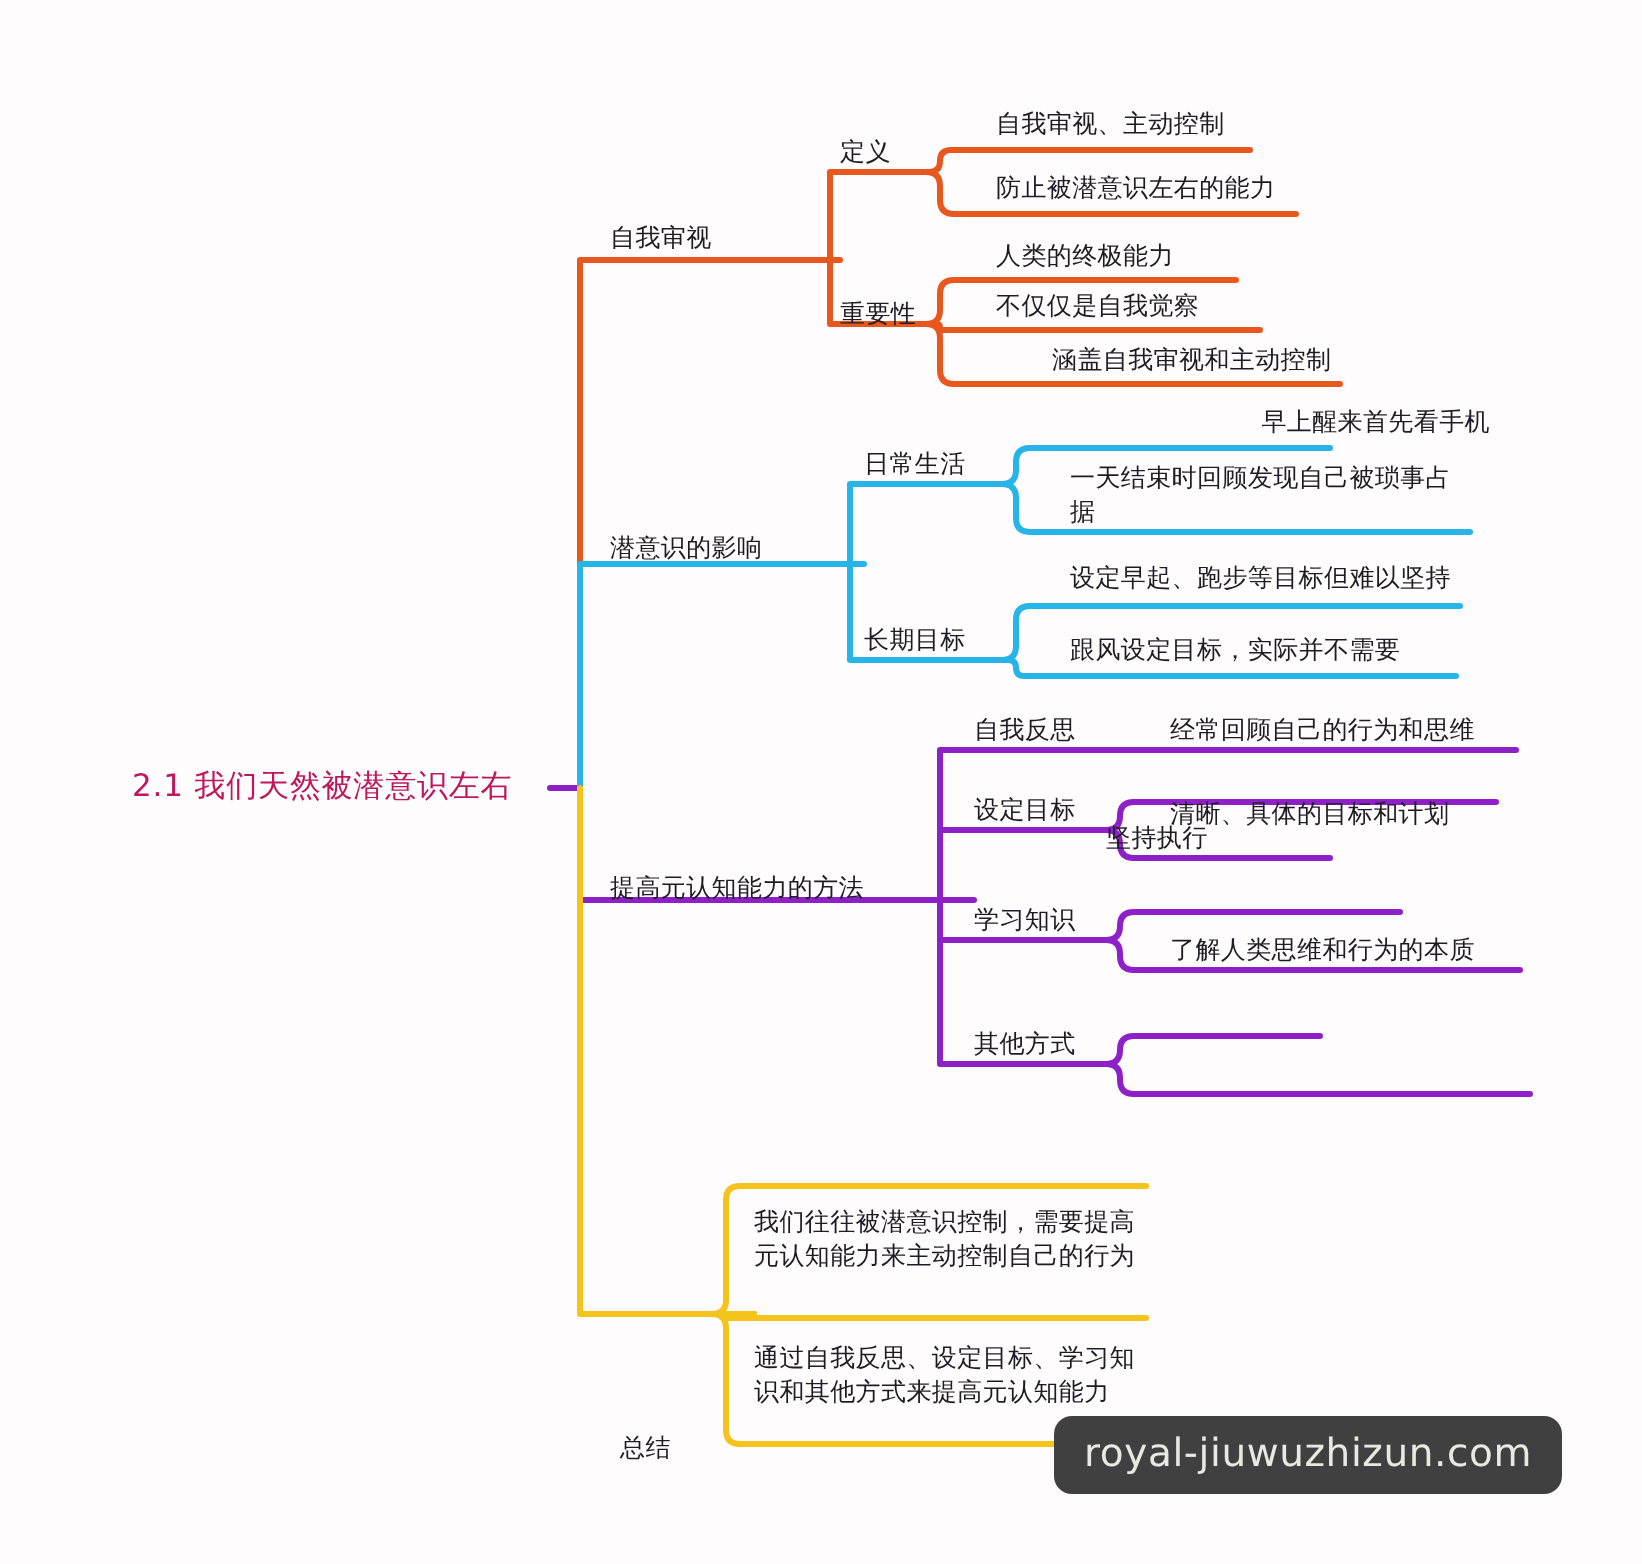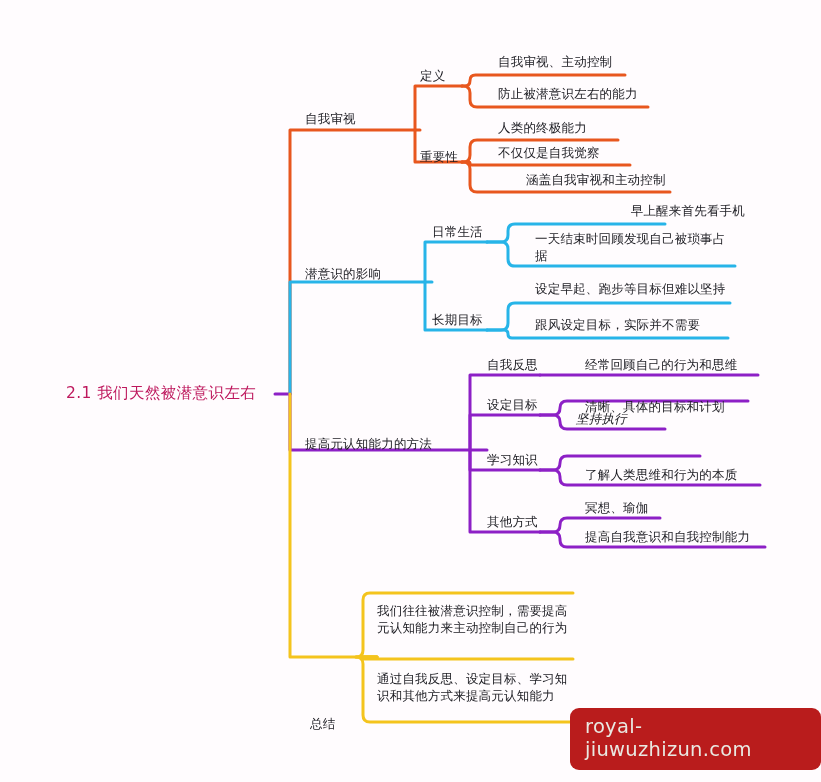--- a/index.html
+++ b/index.html
@@ -32,28 +32,27 @@
   .root {
     font-size: 15.5px;
     color: #be185d;
     letter-spacing: 0.4px;
   }
   .lvl1 { font-size: 12.5px; }
   .lvl2 { font-size: 12.5px; }
   .leaf { font-size: 12.5px; }
   .watermark {
     position: absolute;
-    background: #b91c1c;
+    background: #404040;
     color: #e9e9e2;
     border-radius: 9px;
     font-size: 19.5px;
     letter-spacing: 0.3px;
     padding: 7px 15px 9px 15px;
     font-family: "DejaVu Sans", "Liberation Sans", sans-serif;
-    margin-left: 43px;
   }
 </style>
 </head>
 <body>
 
 <div id="mindmap">
 
   <svg id="edges" viewBox="0 0 821 782">
       <path d="M 275 394 L 290 394" stroke="#8d20c6" stroke-width="3" fill="none" stroke-linecap="round" stroke-linejoin="round"></path>
       <path d="M 290 394 L 290 394 Q 290 394 290 394 L 290 130 Q 290 130 290 130 L 420 130" stroke="#e8571e" stroke-width="3" fill="none" stroke-linecap="round" stroke-linejoin="round"></path>
@@ -112,28 +111,26 @@
   <div class="node leaf" style="left:535px; top:281px; width:200px;">设定早起、跑步等目标但难以坚持</div>
   <div class="node leaf" style="left:535px; top:317px; width:215px;">跟风设定目标，实际并不需要</div>
 
   <div class="node lvl1" style="left:305px; top:436px;">提高元认知能力的方法</div>
 
   <div class="node lvl2" style="left:487px; top:357px;">自我反思</div>
   <div class="node leaf" style="left:585px; top:357px; width:220px;">经常回顾自己的行为和思维</div>
 
   <div class="node lvl2" style="left:487px; top:397px;">设定目标</div>
   <div class="node leaf" style="left:585px; top:383px; width:215px;margin-top:16px;">清晰、具体的目标和计划</div>
-  <div class="node leaf" style="left:576px; top:411px; width:215px;font-style:italic;">坚持执行</div>
+  <div class="node leaf" style="left:553px; top:411px; width:215px;">坚持执行</div>
 
   <div class="node lvl2" style="left:487px; top:452px;">学习知识</div>
   <div class="node leaf" style="left:585px; top:467px; width:222px;">了解人类思维和行为的本质</div>
 
   <div class="node lvl2" style="left:487px; top:514px;">其他方式</div>
-  <div class="node leaf" style="left:585px; top:500px; width:215px;">冥想、瑜伽</div>
-  <div class="node leaf" style="left:585px; top:529px; width:222px;">提高自我意识和自我控制能力</div>
 
   <div class="node lvl1" style="left:310px; top:676px;margin-top:40px;">总结</div>
 
   <div class="node leaf" style="left:377px; top:603px; width:196px;">我们往往被潜意识控制，需要提高元认知能力来主动控制自己的行为</div>
   <div class="node leaf" style="left:377px; top:671px; width:196px;">通过自我反思、设定目标、学习知识和其他方式来提高元认知能力</div>
 
   <div class="watermark" style="left:527px; top:708px;">royal-jiuwuzhizun.com</div>
 
 </div>
 

